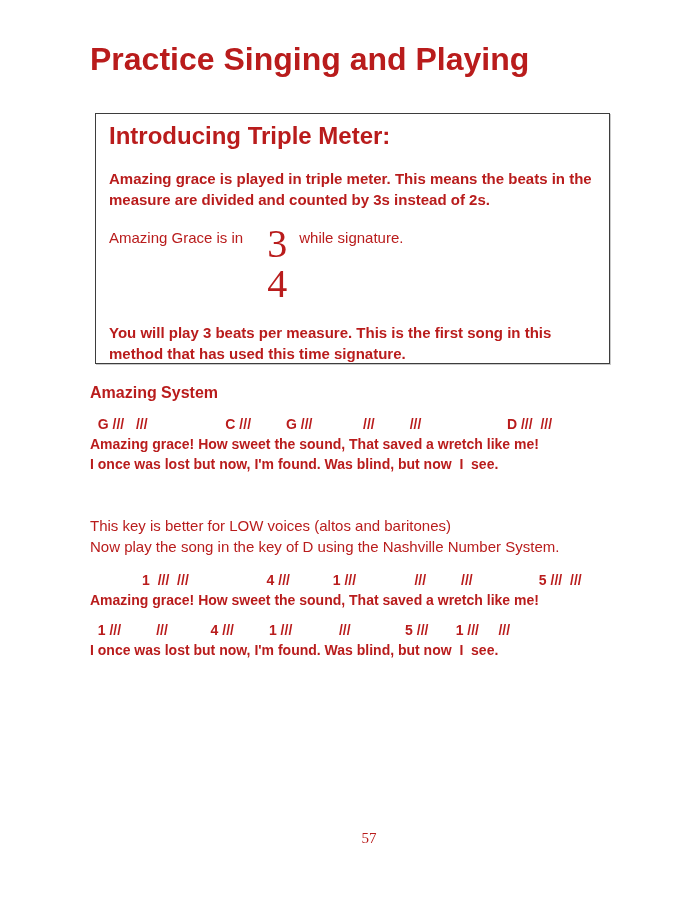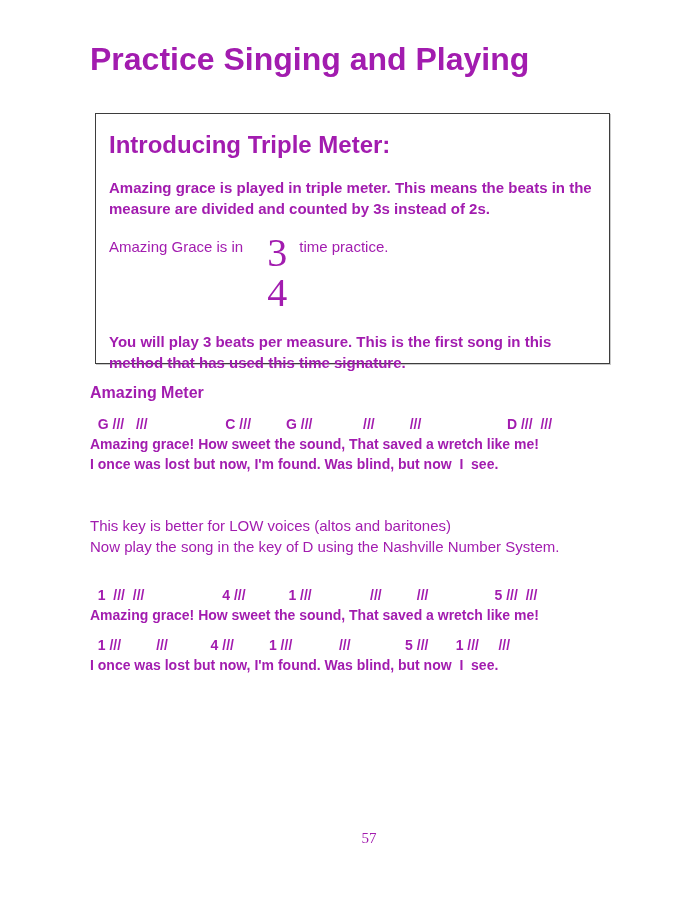--- a/index.html
+++ b/index.html
@@ -1,21 +1,21 @@
 <!DOCTYPE html>
 <html><head>
 <meta charset="utf-8">
 <style>
   html, body { margin: 0; padding: 0; background: #ffffff; }
   .page {
     position: relative;
     width: 686px;
     height: 910px;
     background: #ffffff;
-    color: #a21caf;
+    color: #b91c1c;
     font-family: "Liberation Sans", sans-serif;
     overflow: hidden;
   }
   .content { padding: 0 60px 0 90px; }
 
   .title {
     margin: 41px 0 0 0;
     font-size: 32px;
     line-height: 37px;
     font-weight: bold;
@@ -28,21 +28,21 @@
     font-size: 15px;
     line-height: 21px;
   }
 
   .callout {
     box-sizing: border-box;
     margin: 35px 0 0 5px;
     width: 515px;
     height: 251px;
     border: 1px solid #3d3d3d;
-    padding: 13px 13px;
+    padding: 4px 13px;
     box-shadow: 1px 1px 0 #c9c9c9;
   }
   .callout-heading {
     margin: 4px 0 0 0;
     font-size: 24px;
     line-height: 28px;
     font-weight: bold;
   }
   .callout p {
     margin: 18px 0 0 0;
@@ -71,21 +71,21 @@
 
   .chords, .lyrics {
     font-size: 14px;
     line-height: 17px;
     font-weight: bold;
     white-space: pre;
   }
   .lyrics { margin-top: 3px; }
   .mt13 { margin-top: 13px; }
   .mt15 { margin-top: 15px; }
-  .mt27 { margin-top: 30px; }
+  .mt27 { margin-top: 15px; text-align: center; }
 
   .nashville-note {
     margin: 42px 0 0 0;
     font-size: 15px;
     line-height: 21px;
     width: 532px;
   }
 
   .page-number {
     position: absolute;
@@ -109,26 +109,26 @@
 
     <div class="callout">
       <h2 class="callout-heading">Introducing Triple Meter:</h2>
       <p>Amazing grace is played in triple meter.  This means the beats in the measure are divided and counted by 3s instead of 2s.</p>
       <div class="ts-line">
         <span class="ts-text">Amazing Grace is in</span>
         <span class="ts-digits">
           <div>3</div>
           <div>4</div>
         </span>
-        <span class="ts-text">time practice.</span>
+        <span class="ts-text">while signature.</span>
       </div>
       <p class="para2">You will play 3 beats per measure. This is the first song in this method that has used this time signature.</p>
     </div>
 
-    <h3 class="song-title">Amazing Meter</h3>
+    <h3 class="song-title">Amazing System</h3>
 
     <div class="chords mt13">  G ///   ///                    C ///         G ///             ///         ///                      D ///  ///</div>
     <div class="lyrics">Amazing grace! How sweet the sound, That saved a wretch like me!</div>
 
     <div class="lyrics">I once was lost but now, I'm found. Was blind, but now  I  see.</div>
 
     <div class="nashville-note">
       <div>This key is better for LOW voices (altos and baritones)</div>
       <div>Now play the song in the key of D using the Nashville Number System.</div>
     </div>

